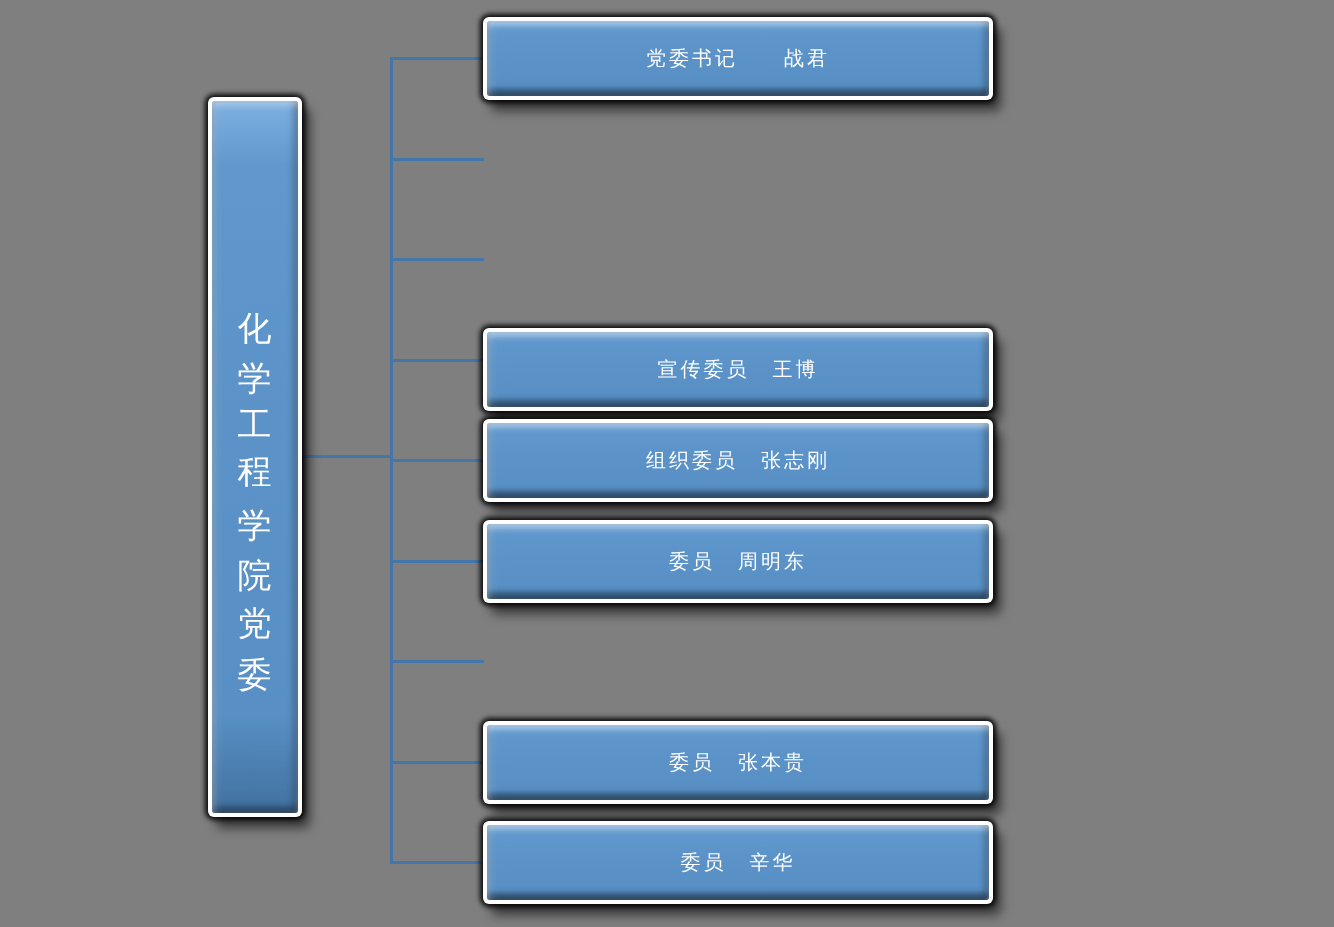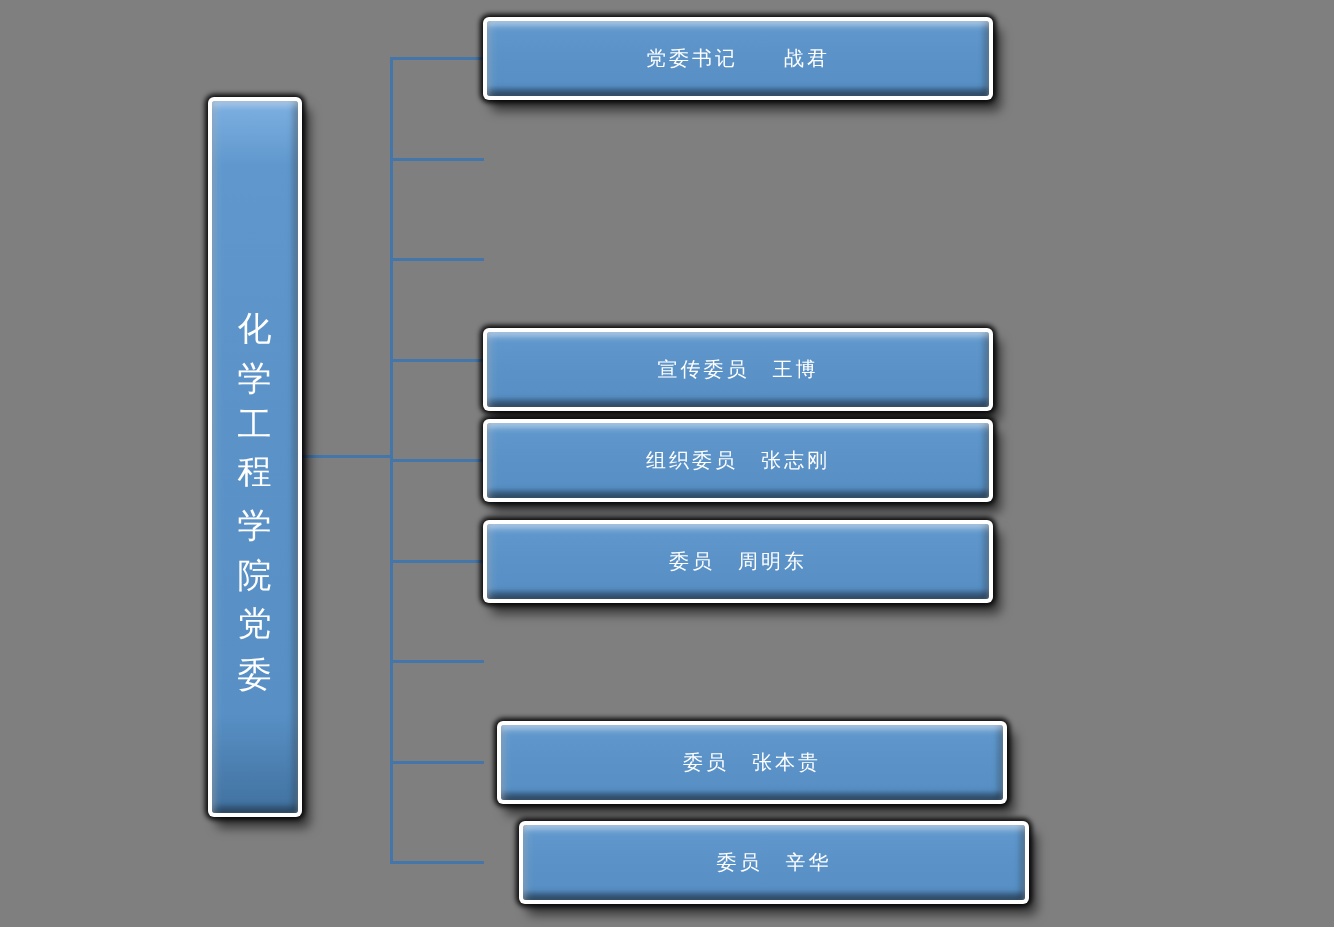--- a/index.html
+++ b/index.html
@@ -76,22 +76,22 @@
     width: 510px;
     height: 83px;
   }
   .m0 { top: 17px; }
   .m1 { top: 118px; }
   .m2 { top: 218px; }
   .m3 { top: 328px; }
   .m4 { top: 419px; }
   .m5 { top: 520px; }
   .m6 { top: 620px; }
-  .m7 { top: 721px; margin-left: 14px; }
-  .m8 { top: 821px; margin-left: 36px; }
+  .m7 { top: 721px; }
+  .m8 { top: 821px; }
   .member-label {
     color: #FFFFFF;
     font-size: 20px;
     letter-spacing: 3px;
     white-space: pre;
     text-align: left;
   }
 </style>
 </head>
 <body>

